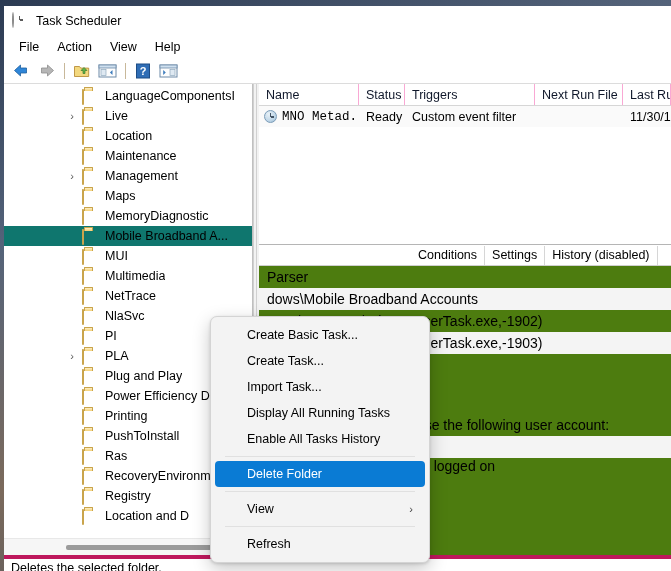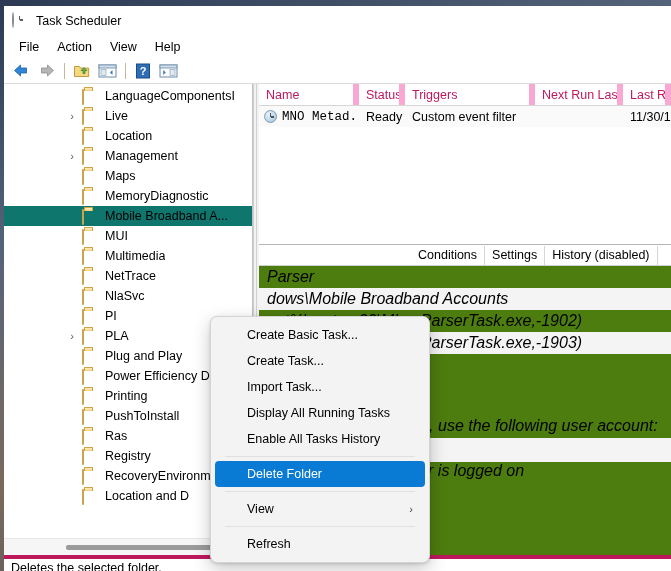--- a/index.html
+++ b/index.html
@@ -222,22 +222,22 @@
     display: flex;
     align-items: stretch;
     background: #ffffff;
     border-bottom: 1px solid #d6d6d6;
     font-size: 12.5px;
   }
   #task-header .th {
     display: flex;
     align-items: center;
     padding-left: 7px;
-    border-right: 6px solid #f9a8d4;
-    color: #be185d;
+    border-right: 1px solid #f9a8d4;
+    color: #0f172a;
     overflow: hidden;
     white-space: nowrap;
   }
   #task-rows { flex: 1; background: #fff; }
   .task-row {
     height: 21px;
     display: flex;
     align-items: stretch;
     font-size: 12.5px;
     background: #fafafa;
@@ -292,22 +292,21 @@
   #detail-tabs .tab {
     padding: 2px 7px 3px 7px;
     border-right: 1px solid #d6d6d6;
     white-space: nowrap;
     color: #000;
   }
   #detail-body {
     flex: 1;
     min-height: 0;
     overflow: hidden;
-    font-size: 16px;
-    font-style: italic;
+    font-size: 14px;
   }
   .detail-row {
     height: 22px;
     display: flex;
     align-items: center;
     padding-left: 8px;
     white-space: nowrap;
     color: #000;
   }
   .detail-row.alt { background: #f4f4f4; }
@@ -458,20 +457,24 @@
           <div class="tree-row">
             <span class="chev">›</span>
             <span class="folder"><span class="folder-ico"></span></span>
             <span class="tlabel">Live</span>
           </div>
           <div class="tree-row">
             <span class="folder"><span class="folder-ico"></span></span>
             <span class="tlabel">Location</span>
           </div>
           <div class="tree-row">
+            <span class="folder"><span class="folder-ico"></span></span>
+            <span class="tlabel">Maintenance</span>
+          </div>
+          <div class="tree-row">
             <span class="chev">›</span>
             <span class="folder"><span class="folder-ico"></span></span>
             <span class="tlabel">Management</span>
           </div>
           <div class="tree-row">
             <span class="folder"><span class="folder-ico"></span></span>
             <span class="tlabel">Maps</span>
           </div>
           <div class="tree-row">
             <span class="folder"><span class="folder-ico"></span></span>
@@ -521,25 +524,25 @@
           <div class="tree-row">
             <span class="folder"><span class="folder-ico"></span></span>
             <span class="tlabel">PushToInstall</span>
           </div>
           <div class="tree-row">
             <span class="folder"><span class="folder-ico"></span></span>
             <span class="tlabel">Ras</span>
           </div>
           <div class="tree-row">
             <span class="folder"><span class="folder-ico"></span></span>
+            <span class="tlabel">RecoveryEnvironm</span>
+          </div>
+          <div class="tree-row">
+            <span class="folder"><span class="folder-ico"></span></span>
             <span class="tlabel">Registry</span>
-          </div>
-          <div class="tree-row">
-            <span class="folder"><span class="folder-ico"></span></span>
-            <span class="tlabel">RecoveryEnvironm</span>
           </div>
           <div class="tree-row">
             <span class="folder"><span class="folder-ico"></span></span>
             <span class="tlabel">Location and D</span>
           </div>
         </div>
       <div id="tree-hscroll-wrap">
         <div id="tree-hscroll-track">
           <div id="tree-hscroll-thumb"></div>
         </div>
@@ -547,21 +550,21 @@
     </div>
 
     <div id="right-pane">
       <div id="right-scroll-left"></div>
 
       <div id="task-list">
         <div id="task-header">
             <div class="th" style="width: 100px; flex: 0 0 auto;">Name</div>
             <div class="th" style="width: 46px; flex: 0 0 auto;">Status</div>
             <div class="th" style="width: 130px; flex: 0 0 auto;">Triggers</div>
-            <div class="th" style="width: 88px; flex: 0 0 auto;">Next Run Last</div>
+            <div class="th" style="width: 88px; flex: 0 0 auto;">Next Run File</div>
             <div class="th" style="width: 60px; flex: 1 1 auto;">Last Run Tir</div>
           </div>
         <div id="task-rows">
             <div class="task-row">
               <div class="td name" style="width: 100px; flex: 0 0 auto; font-family: Liberation Mono, monospace;">
                 <span class="task-icon"></span>
                 <span>MNO Metad...</span>
               </div>
               <div class="td" style="width: 46px; flex: 0 0 auto;">Ready</div>
               <div class="td" style="width: 130px; flex: 0 0 auto;">Custom event filter</div>

